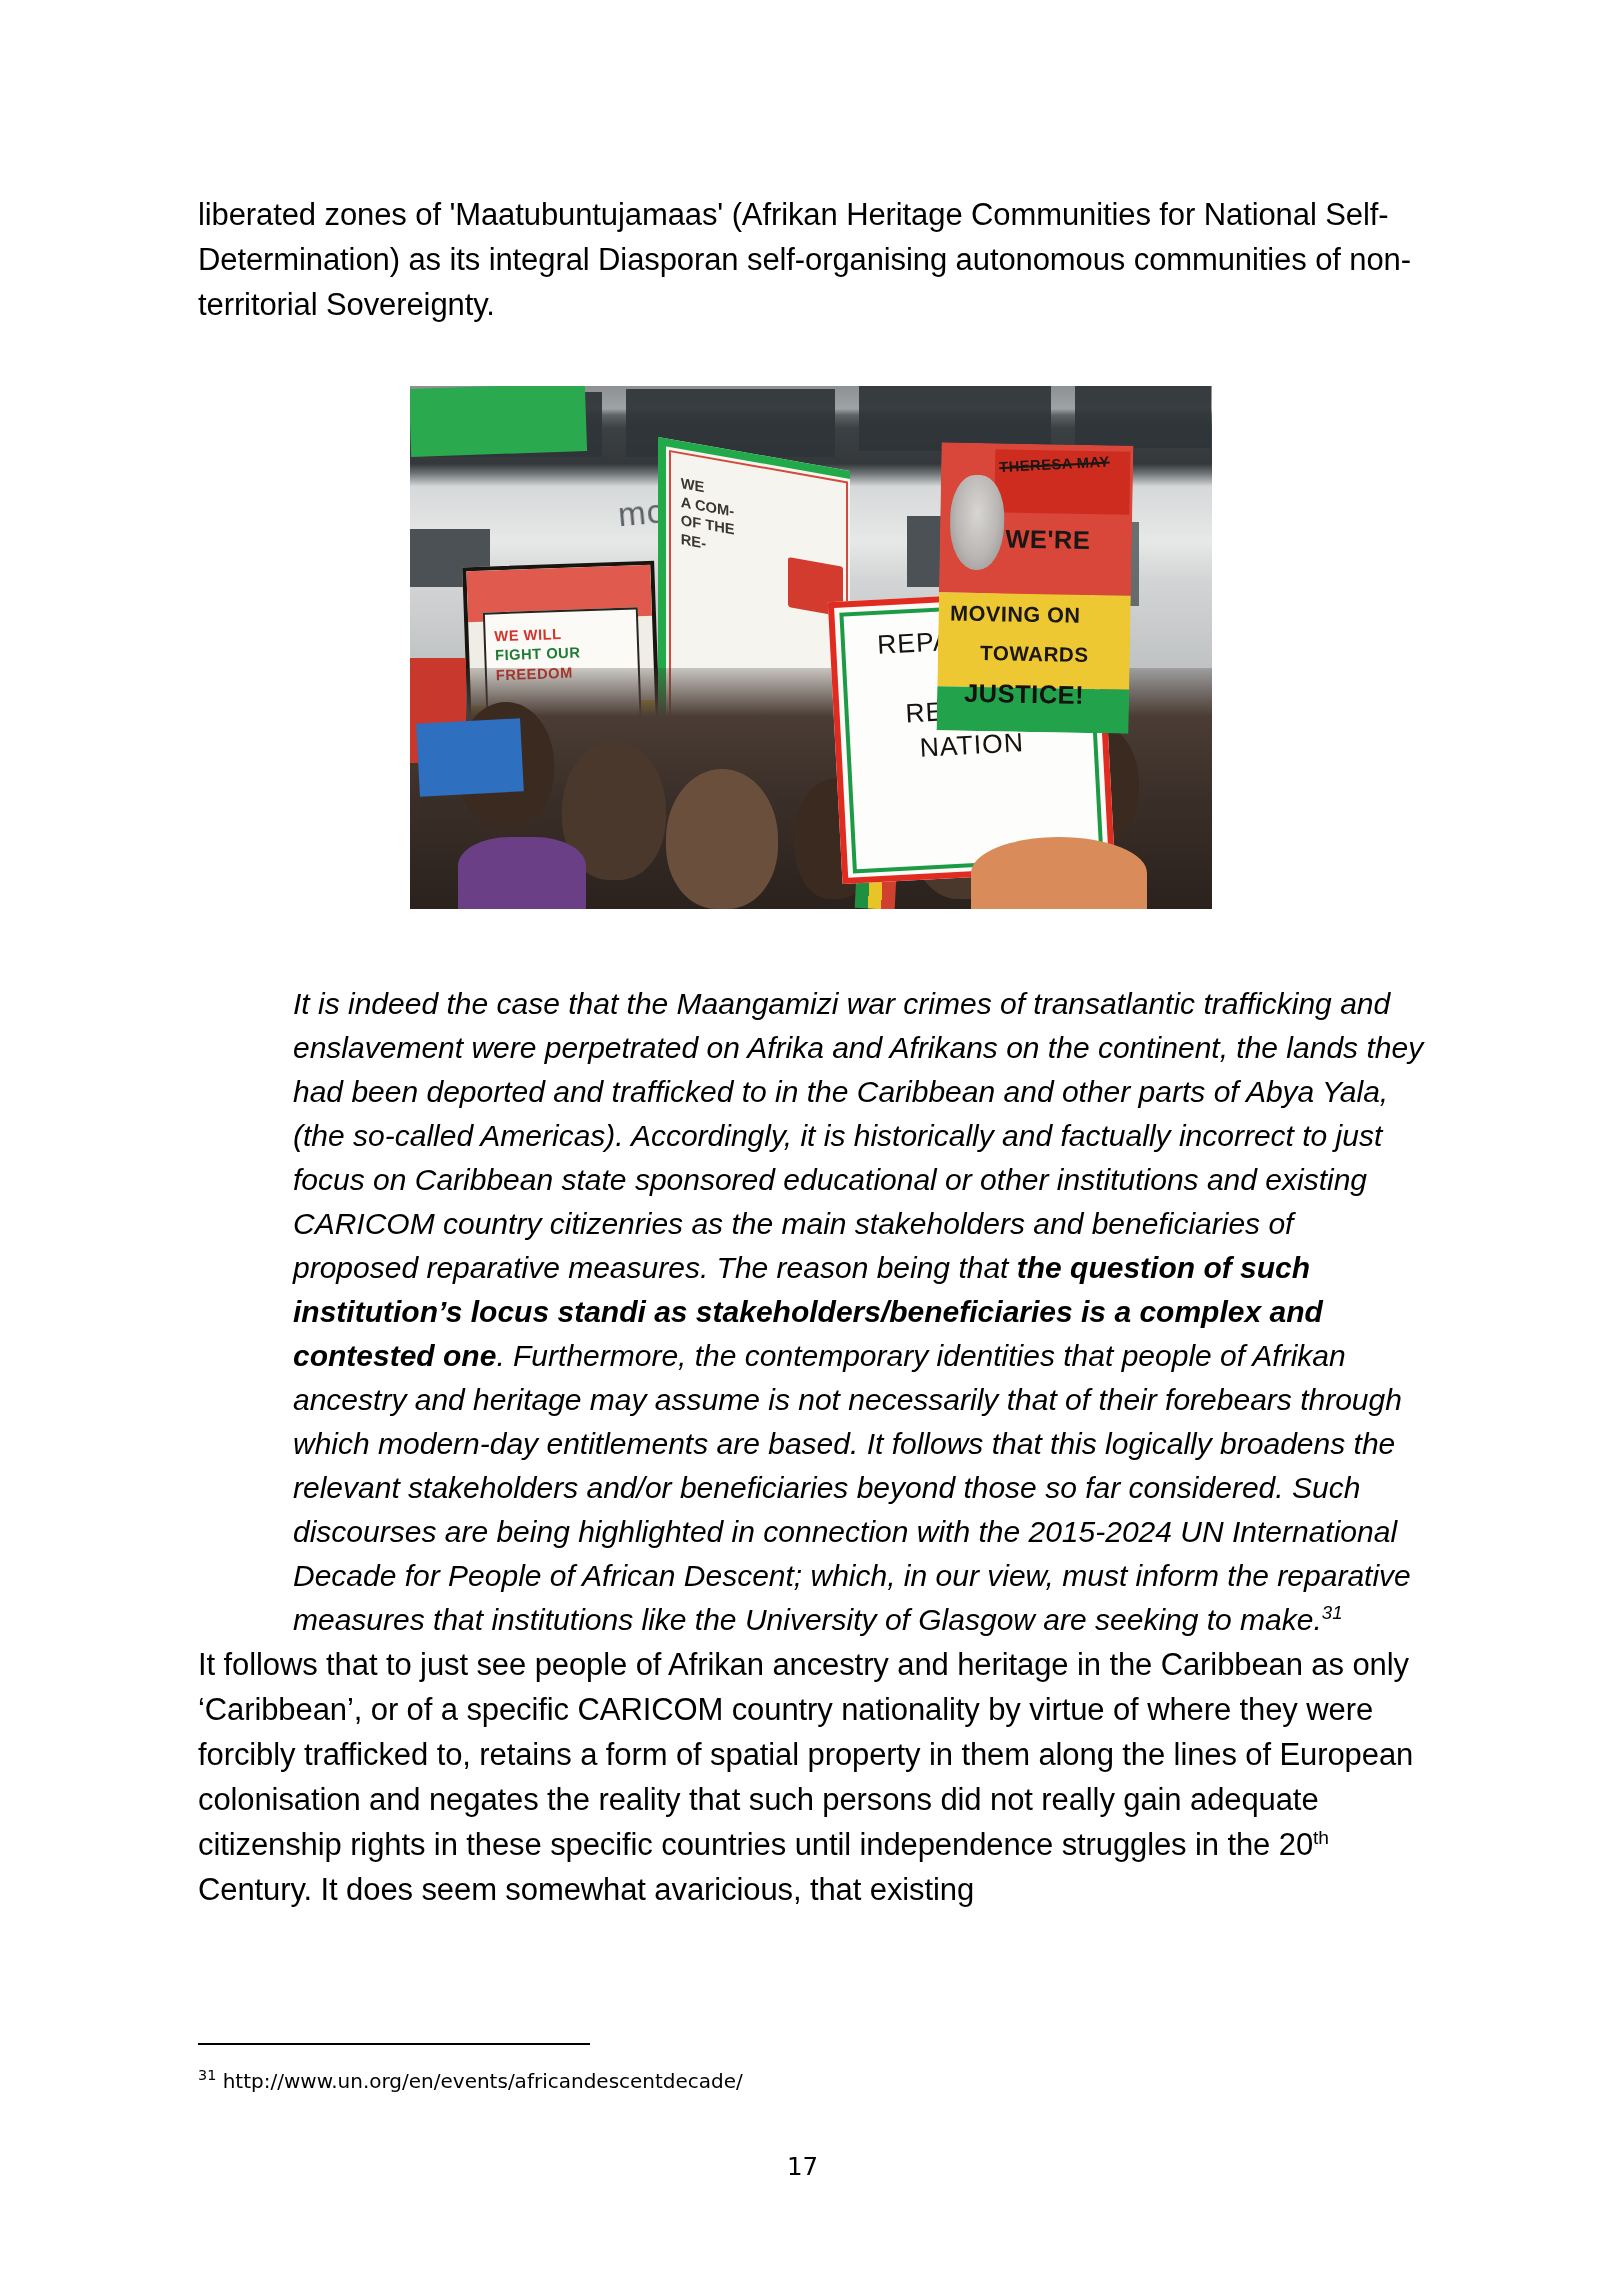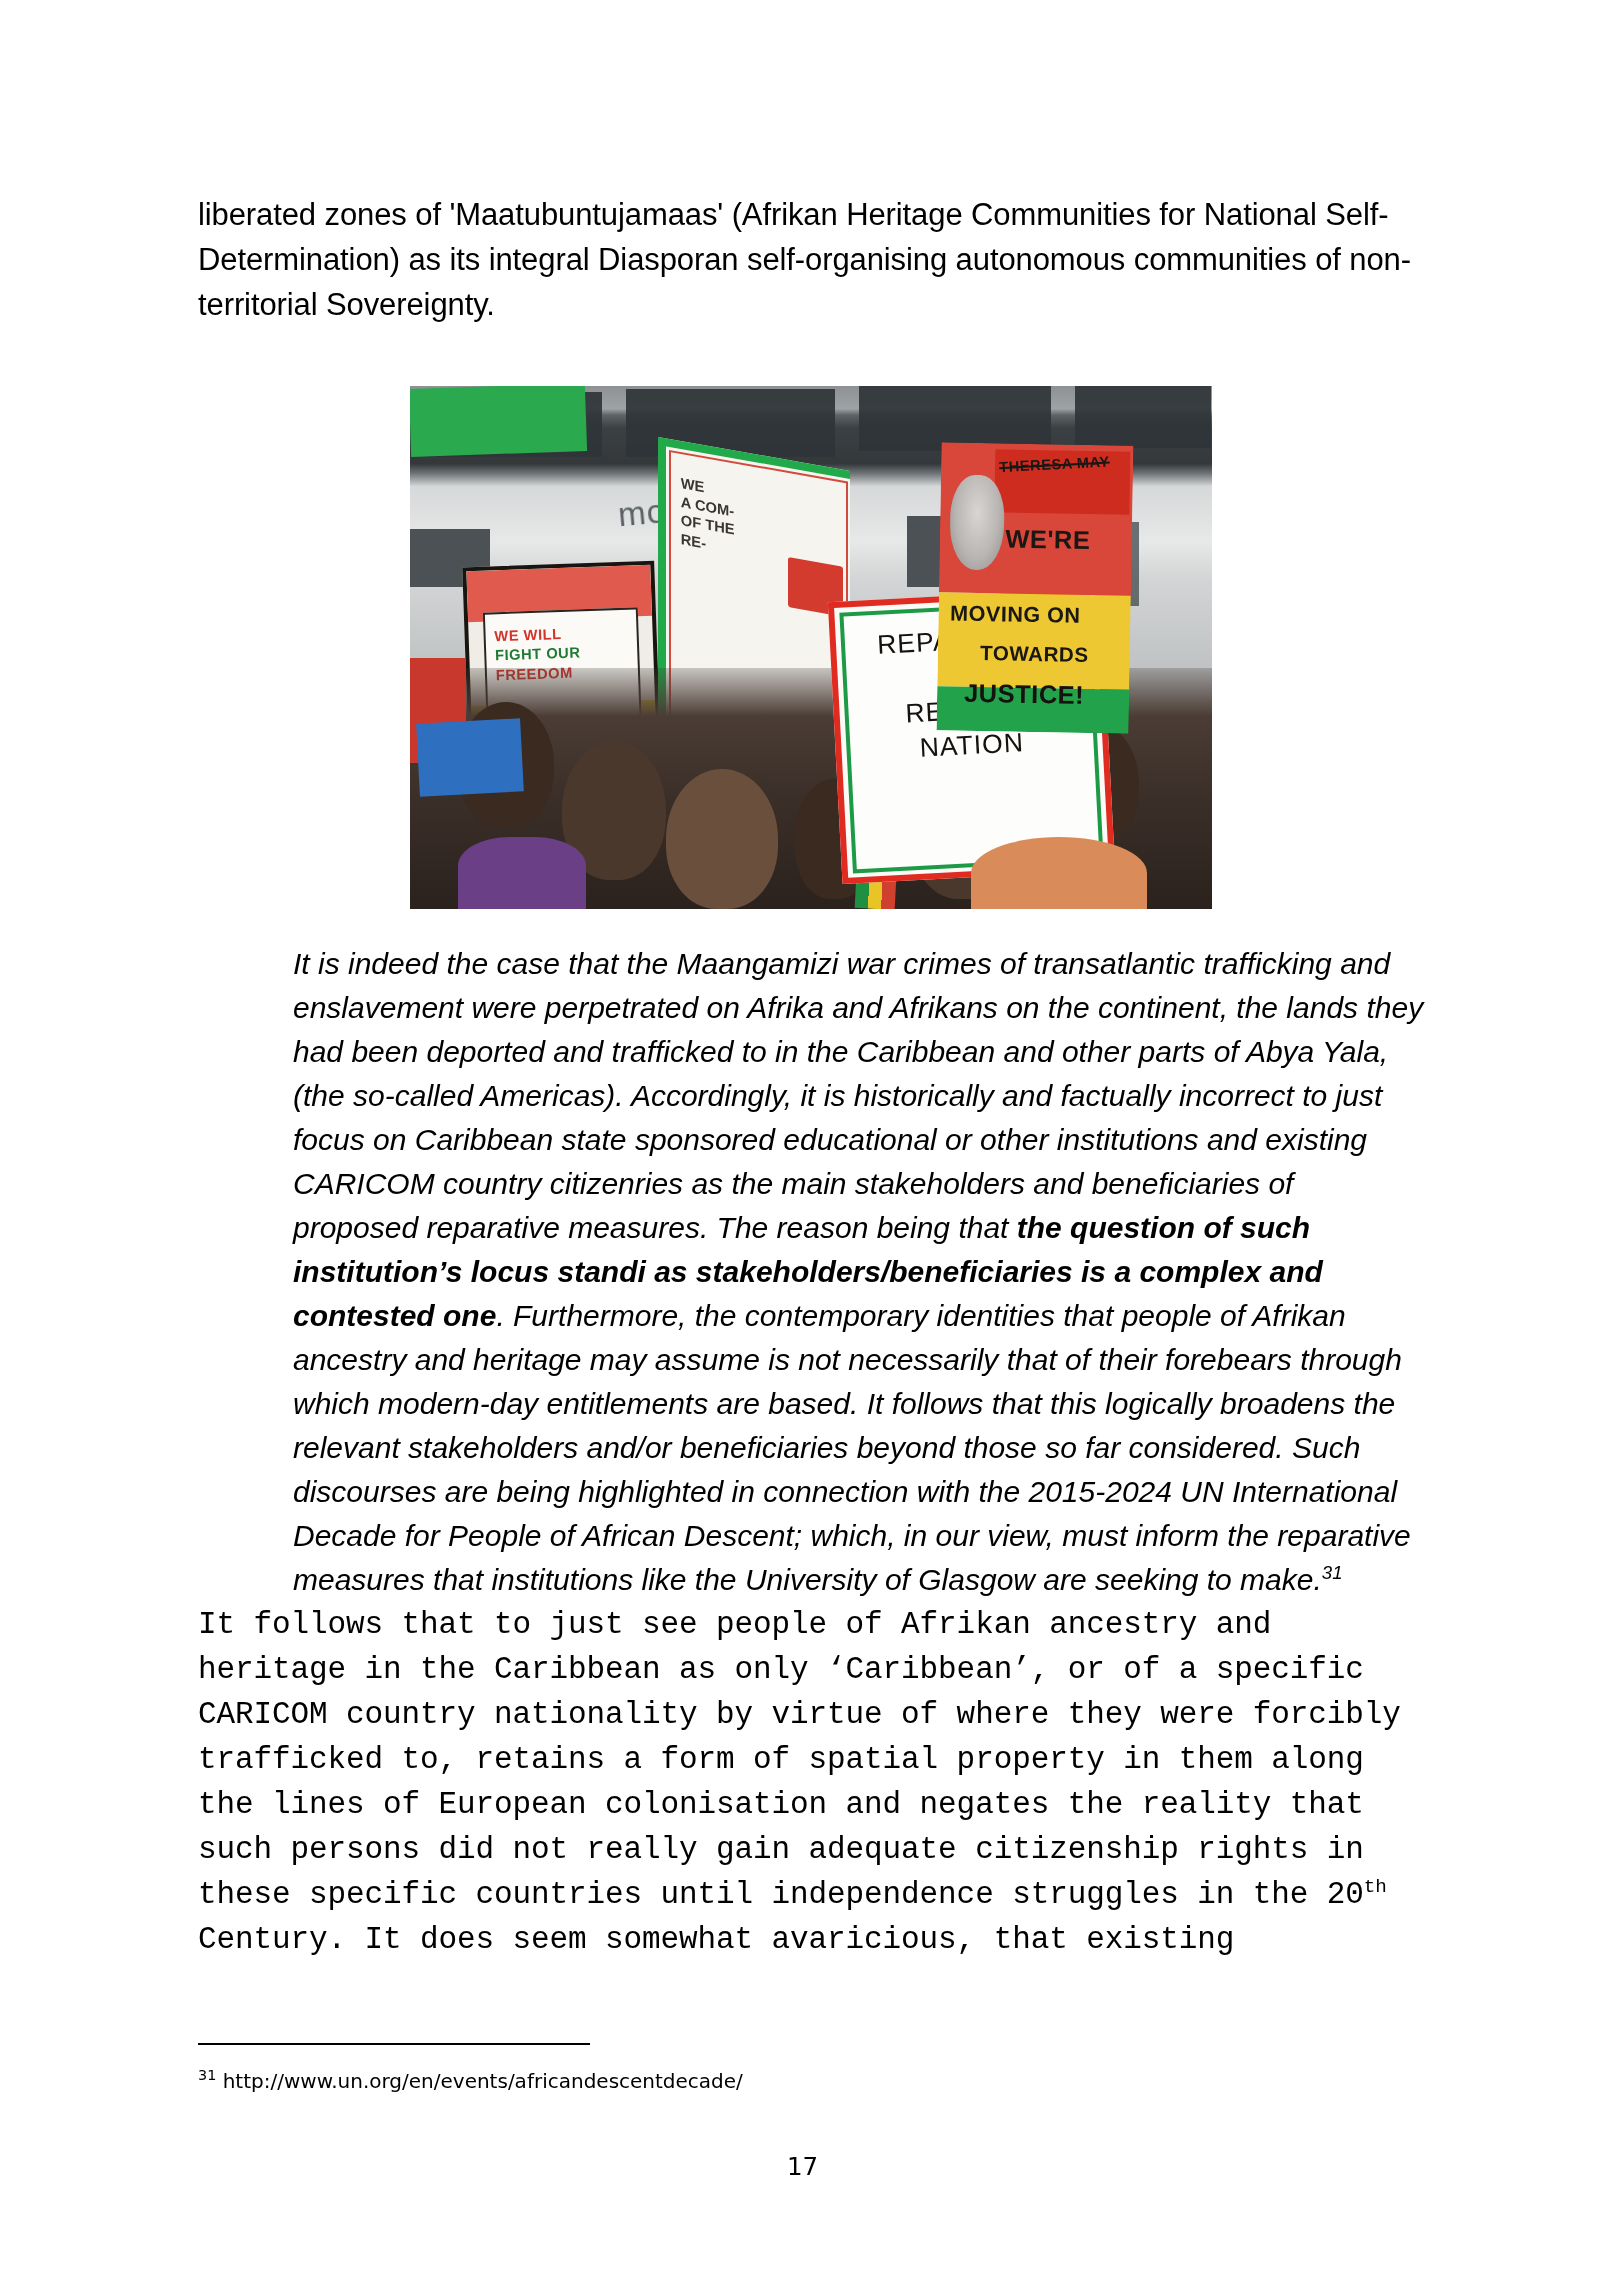--- a/index.html
+++ b/index.html
@@ -231,35 +231,34 @@
   .quote {
     margin: 0;
     padding: 0;
     font-size: 30px;
     line-height: 44px;
     font-style: italic;
     text-align: left;
   }
   .quote-wrap {
     margin-left: 95px;
-    margin-top: 33px;
+    margin-top: 73px;
     width: 1132px;
   }
   .quote b {
     font-weight: bold;
     font-style: italic;
   }
   sup {
     font-size: 0.62em;
     vertical-align: super;
     line-height: 0;
   }
   .final-para {
     margin-top: 41px;
-    font-family: Liberation Mono, monospace;
   }
   .footnote-rule {
     position: absolute;
     left: 198px;
     top: 2043px;
     width: 392px;
     height: 2px;
     background: #000000;
   }
   .footnote {

